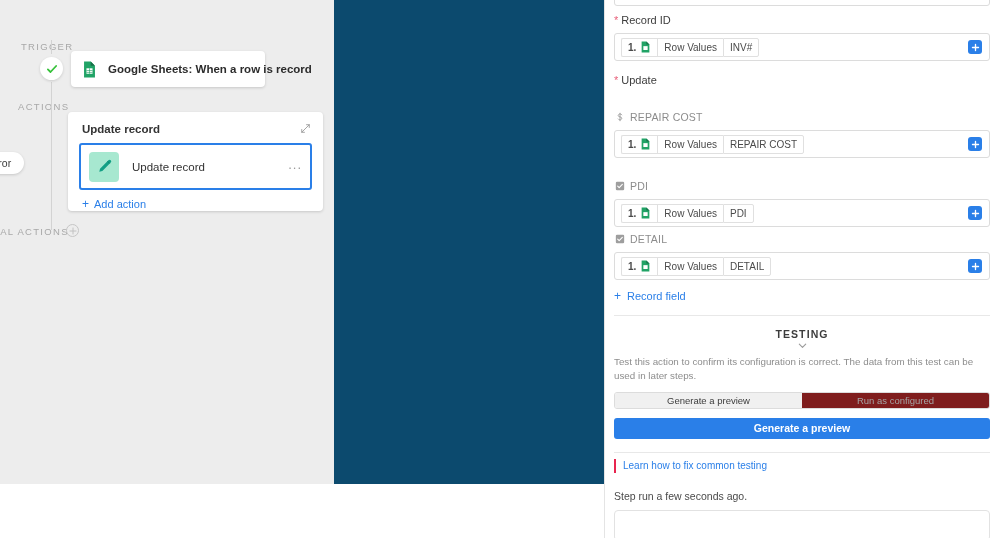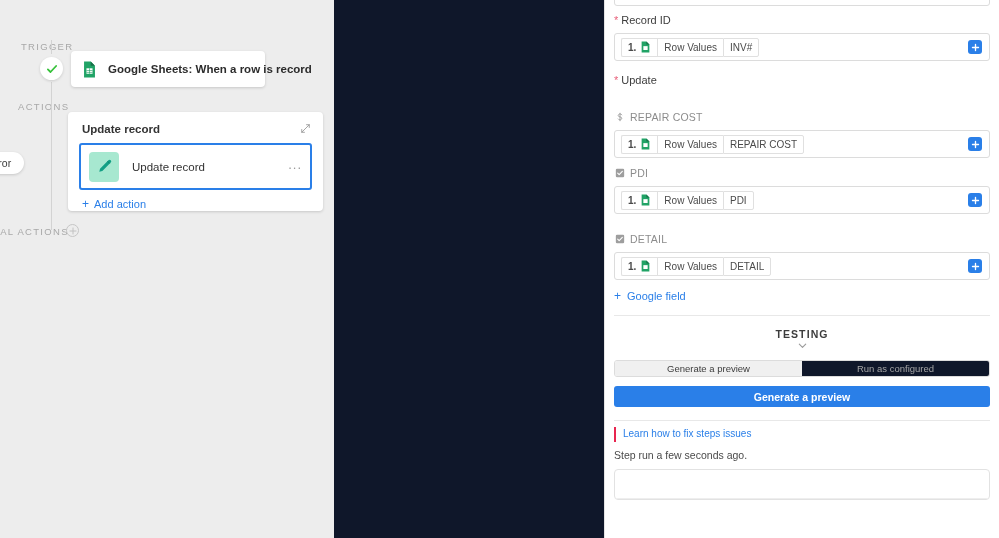--- a/index.html
+++ b/index.html
@@ -8,22 +8,22 @@
     width: 999px; height: 538px;
     overflow: hidden;
     font-family: "Liberation Sans", sans-serif;
     background: #ffffff;
   }
   #app { position: relative; width: 999px; height: 538px; display: flex; }
 
   
   .canvas {
     position: relative;
-    width: 604px; height: 538px;
-    background: #0f172a;
+    width: 604px; height: 484px;
+    background: #0c4a6e;
     overflow: hidden;
     flex: 0 0 604px;
     padding-left: 25px;
   }
   .canvas-white {
     position: absolute; left: 0; top: 0;
     width: 334px; height: 538px;
     background: #ededed;
   }
 
@@ -297,21 +297,21 @@
     overflow: hidden;
   }
   .seg {
     flex: 1;
     display: flex; align-items: center; justify-content: center;
     font-size: 9.5px;
     color: #6e6e6e;
     cursor: pointer;
   }
   .seg.active { background: #f0f0f0; color: #3c3c3c; }
-  .seg.inactive { background: #0f172a; color: #a5a5a5; }
+  .seg.inactive { background: #7f1d1d; color: #a5a5a5; }
 
   .primary-btn {
     margin-top: 9px;
     height: 21px;
     background: #2a7fe8;
     border-radius: 3px;
     display: flex; align-items: center; justify-content: center;
     color: #fff;
     font-size: 10.5px;
     font-weight: 700;
@@ -319,21 +319,21 @@
   }
 
   .error-block {
     margin-top: 6px;
     border-left: 2px solid #e8254f;
     padding-left: 7px;
   }
   .error-line { color: #f2566e; font-size: 10px; line-height: 1.45; }
   .error-link { color: #2a7fe8; font-size: 10px; line-height: 1.45; cursor: pointer; }
 
-  .step-run { margin-top: 7px; font-size: 10.5px; color: #4a4a4a; }
+  .step-run { margin-top: 17px; font-size: 10.5px; color: #4a4a4a; }
 
   .accordion {
     margin-top: 8px;
     border: 1px solid #e2e2e2;
     border-radius: 4px;
     background: #fff;
     overflow: hidden;
   }
   .acc-head {
     height: 29px;
@@ -476,21 +476,21 @@
             <span class="tok last">REPAIR COST</span>
           </span>
           <span class="plus-btn">
             <svg viewBox="0 0 12 12">
               <path d="M6 2 V10 M2 6 H10" stroke="#ffffff" stroke-width="1.8" stroke-linecap="round"></path>
             </svg>
           </span>
         </div>
       </div>
 
-      <div style="margin-top:9px;">
+      <div style="margin-top:22px;">
         <div class="sub-label">
           <span class="glyph">
             <svg viewBox="0 0 12 12" width="10" height="10">
               <rect x="1" y="1" width="10" height="10" rx="1.5" fill="#9e9e9e"></rect>
               <path d="M3.2 6.1 L5 7.9 L8.8 4.1" stroke="#ffffff" stroke-width="1.3" fill="none" stroke-linecap="round" stroke-linejoin="round"></path>
             </svg>
           </span>
           <span>PDI</span>
         </div>
         <div class="value-box">
@@ -507,21 +507,21 @@
             <span class="tok last">PDI</span>
           </span>
           <span class="plus-btn">
             <svg viewBox="0 0 12 12">
               <path d="M6 2 V10 M2 6 H10" stroke="#ffffff" stroke-width="1.8" stroke-linecap="round"></path>
             </svg>
           </span>
         </div>
       </div>
 
-      <div style="margin-top:19px;">
+      <div style="margin-top:6px;">
         <div class="sub-label">
           <span class="glyph">
             <svg viewBox="0 0 12 12" width="10" height="10">
               <rect x="1" y="1" width="10" height="10" rx="1.5" fill="#9e9e9e"></rect>
               <path d="M3.2 6.1 L5 7.9 L8.8 4.1" stroke="#ffffff" stroke-width="1.3" fill="none" stroke-linecap="round" stroke-linejoin="round"></path>
             </svg>
           </span>
           <span>DETAIL</span>
         </div>
         <div class="value-box">
@@ -540,46 +540,47 @@
           <span class="plus-btn">
             <svg viewBox="0 0 12 12">
               <path d="M6 2 V10 M2 6 H10" stroke="#ffffff" stroke-width="1.8" stroke-linecap="round"></path>
             </svg>
           </span>
         </div>
       </div>
 
       <div class="choose-field">
         <span class="plus">+</span>
-        <span>Google field</span>
+        <span>Record field</span>
       </div>
 
       <div class="divider"></div>
 
       <div class="section-head">
         <span class="section-title">TESTING</span>
         <span class="chev">
           <svg viewBox="0 0 12 12">
             <path d="M2.5 4.5 L6 8 L9.5 4.5" stroke="#9a9a9a" stroke-width="1.2" fill="none" stroke-linecap="round" stroke-linejoin="round"></path>
           </svg>
         </span>
       </div>
+      <div class="help-text" style="color:#8d8d8d;font-size:9.8px;margin-top:4px;">Test this action to confirm its configuration is correct. The data from this test can be used in later steps.</div>
 
       <div class="seg-control">
         <span class="seg active">Generate a preview</span>
         <span class="seg inactive">Run as configured</span>
       </div>
 
       <div class="primary-btn">Generate a preview</div>
 
       <div class="divider"></div>
 
 
       <div class="error-block">
-        <div class="error-link">Learn how to fix steps issues</div>
+        <div class="error-link">Learn how to fix common testing</div>
       </div>
 
       <div class="step-run">Step run a few seconds ago.</div>
 
       <div class="accordion">
         <div class="acc-head">
           
           
         </div>
 

